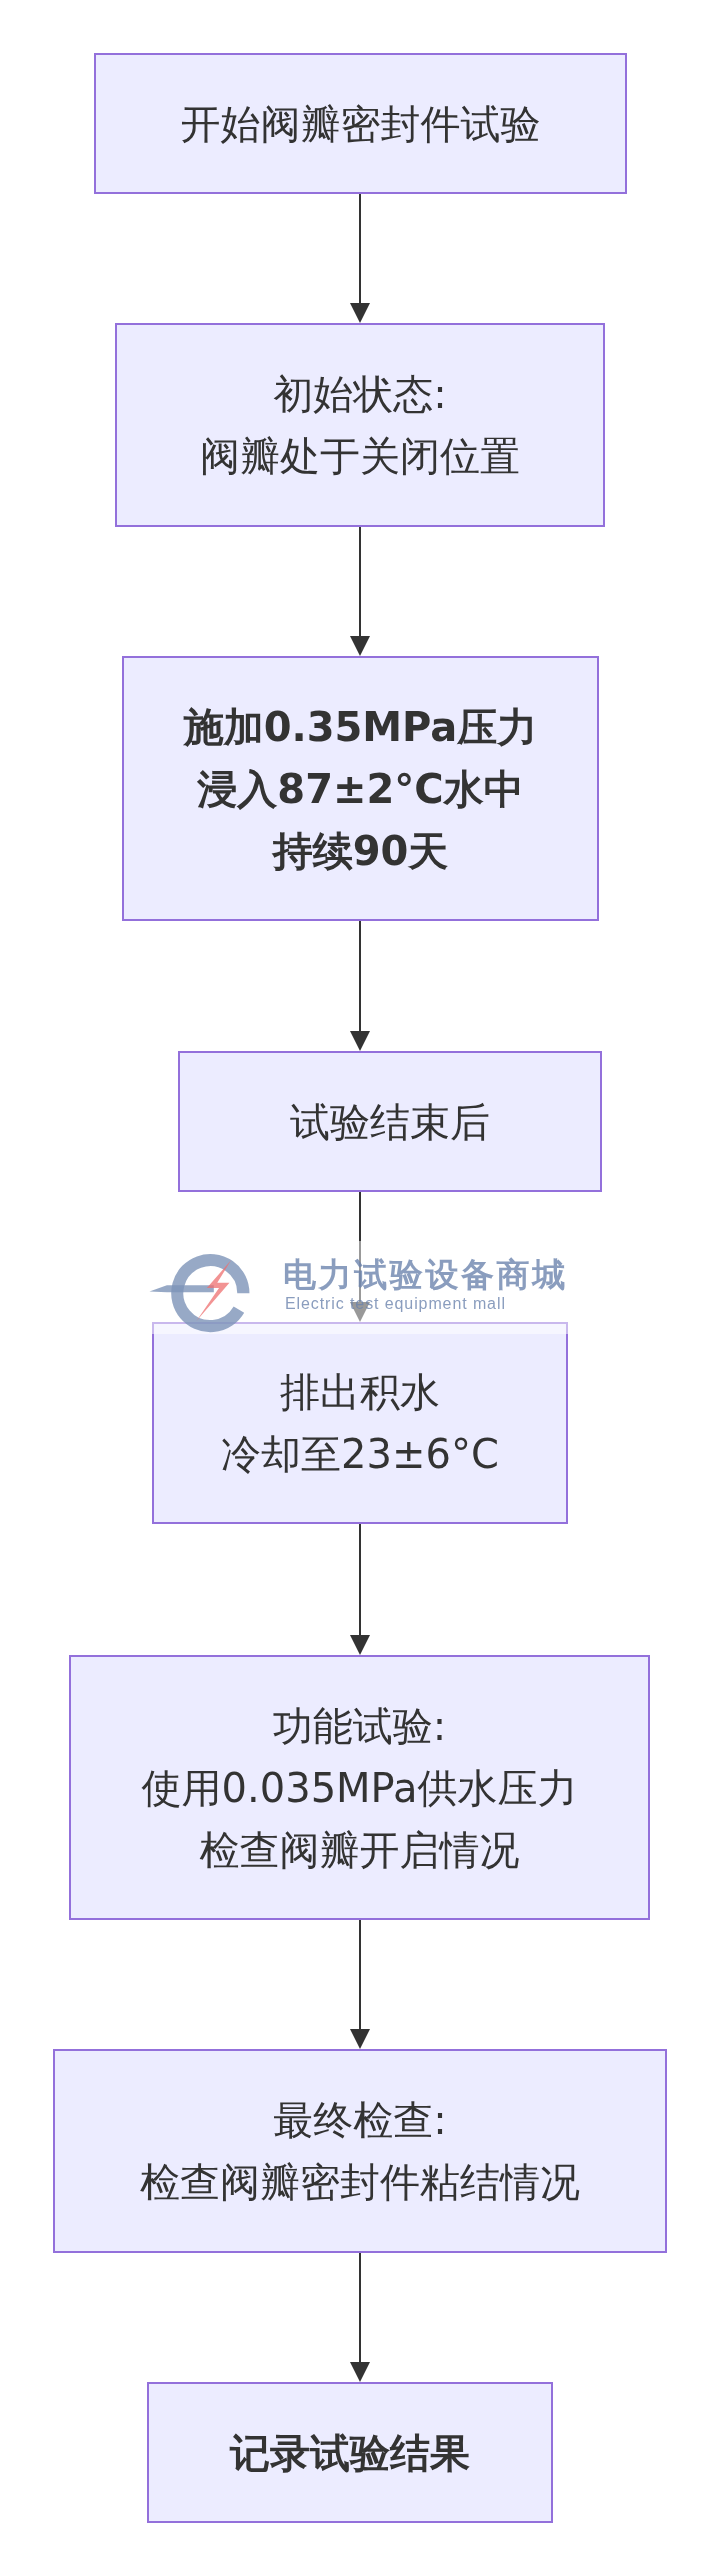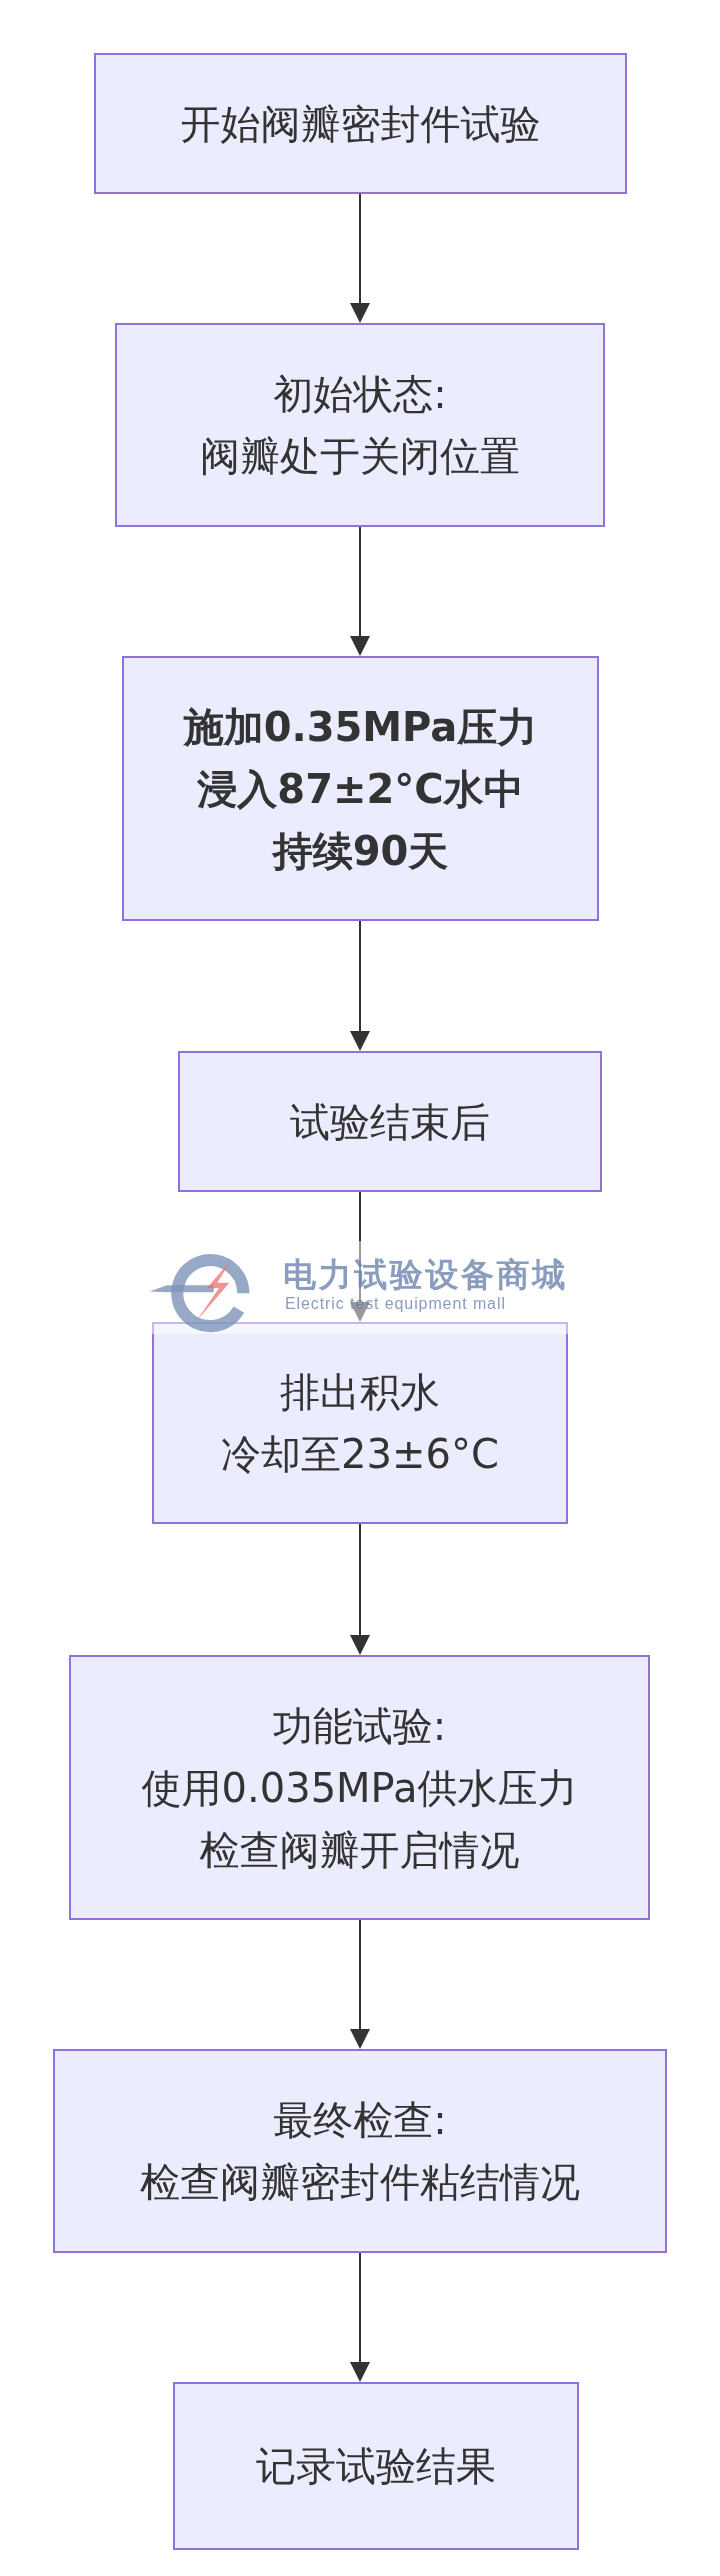--- a/index.html
+++ b/index.html
@@ -57,21 +57,21 @@
   <span class="line">功能试验:</span>
   <span class="line">使用0.035MPa供水压力</span>
   <span class="line">检查阀瓣开启情况</span>
 </div>
 
 <div class="node" style="left:53px;top:2049px;width:614px;height:204px;">
   <span class="line">最终检查:</span>
   <span class="line">检查阀瓣密封件粘结情况</span>
 </div>
 
-<div class="node" style="left:173px;top:2382px;width:406px;height:168px;">
+<div class="node" style="left:147px;top:2382px;width:406px;height:141px;font-weight:bold;">
   <span class="line">记录试验结果</span>
 </div>
 
 <div class="edge" style="top:194px;height:129px;">
   <div class="edge-line"></div>
   <div class="edge-head"></div>
 </div>
 <div class="edge" style="top:527px;height:129px;">
   <div class="edge-line"></div>
   <div class="edge-head"></div>

